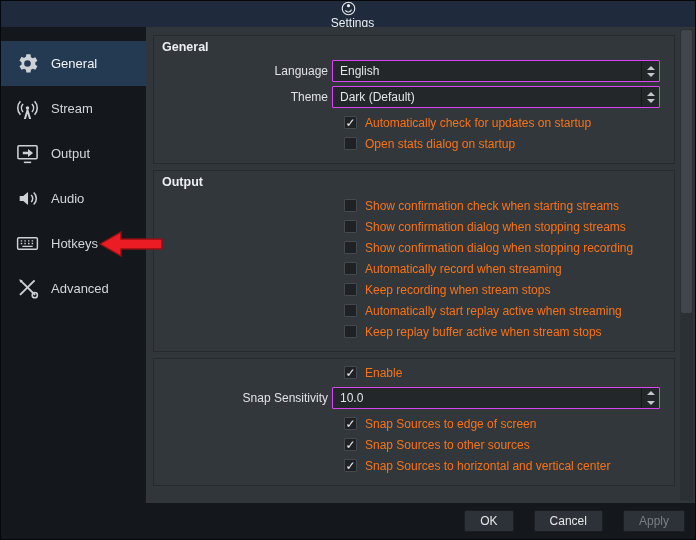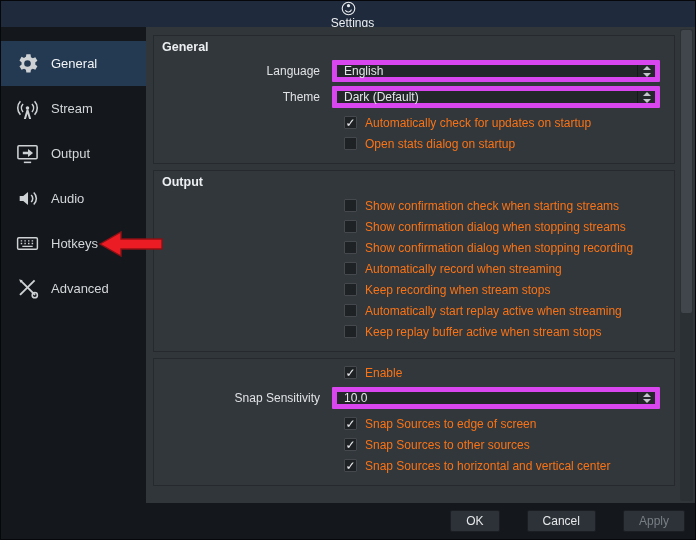--- a/index.html
+++ b/index.html
@@ -25,22 +25,22 @@
 
   
   .red-arrow{position:absolute;left:98px;top:230px;width:64px;height:26px;z-index:5;}
 
   
   .content{position:absolute;left:145px;top:26px;right:0;bottom:36px;background:#31363b;
            overflow:hidden;padding:8px 20px 0 7px;box-sizing:border-box;}
   .group{border:1px solid #26292d;margin-bottom:6px;padding-bottom:6px;background:#32373c;}
   .group-title{font-size:12.5px;font-weight:bold;color:#ecef f1;padding:4px 8px 3px;color:#eceff1;}
   .form-row{display:flex;align-items:center;margin:2px 14px 2px 0;height:24px;}
-  .form-label{width:178px;text-align:right;padding-right:12px;font-size:12px;flex:0 0 178px;box-sizing:border-box;}
-  .combo,.spinbox{flex:1;height:22px;background:#24272a;border:5px solid #d946ef;border-radius:1px;
+  .form-label{width:178px;text-align:right;padding-right:4px;font-size:12px;flex:0 0 178px;box-sizing:border-box;}
+  .combo,.spinbox{flex:1;height:22px;background:#24272a;border:1px solid #d946ef;border-radius:1px;
          display:flex;align-items:center;padding:0 0 0 7px;font-size:12px;position:relative;box-sizing:border-box;}
   .combo-value,.spin-value{flex:1;color:#e3e5e7;}
   .spin{width:17px;height:100%;border-left:1px solid #16181b;display:flex;flex-direction:column;
         justify-content:center;align-items:center;flex:0 0 17px;}
   .spin-btns{width:17px;height:100%;border-left:1px solid #16181b;display:flex;flex-direction:column;flex:0 0 17px;}
   .spin-btn{flex:1;display:flex;align-items:center;justify-content:center;}
   .arr-up{width:0;height:0;border-left:4px solid transparent;border-right:4px solid transparent;
           border-bottom:4px solid #c2c6ca;margin-bottom:3px;}
   .arr-down{width:0;height:0;border-left:4px solid transparent;border-right:4px solid transparent;
           border-top:4px solid #c2c6ca;}
@@ -49,21 +49,21 @@
   .cb{width:13px;height:13px;flex:0 0 13px;background:#1f2225;border:1px solid #45494e;border-radius:1px;
       font-size:12px;line-height:12px;text-align:center;color:#e9ebed;box-sizing:border-box;}
   .cb-label{font-size:12px;color:#f97316;}
 
   
   .scrollbar{position:absolute;right:2px;top:2px;bottom:2px;width:13px;background:#2b3035;border-radius:2px;}
   .scroll-handle{position:absolute;left:1px;right:1px;top:1px;height:60%;background:#41464c;border-radius:2px;}
 
   
   .footer{position:absolute;left:0;right:0;bottom:0;height:36px;background:#14181d;
-          display:flex;align-items:center;justify-content:flex-end;gap:27px;padding-right:10px;box-sizing:border-box;}
+          display:flex;align-items:center;justify-content:flex-end;gap:20px;padding-right:10px;box-sizing:border-box;}
   .btn{height:22px;background:#2d3238;border:1px solid #1b1e22;border-radius:2px;color:#e6e8ea;
        font-size:12px;display:flex;align-items:center;justify-content:center;padding:0 15px;min-width:44px;box-sizing:border-box;}
   .btn.disabled{color:#787e85;}
 </style>
 </head>
 <body>
 
 <div class="window">
 
   <div class="titlebar">

